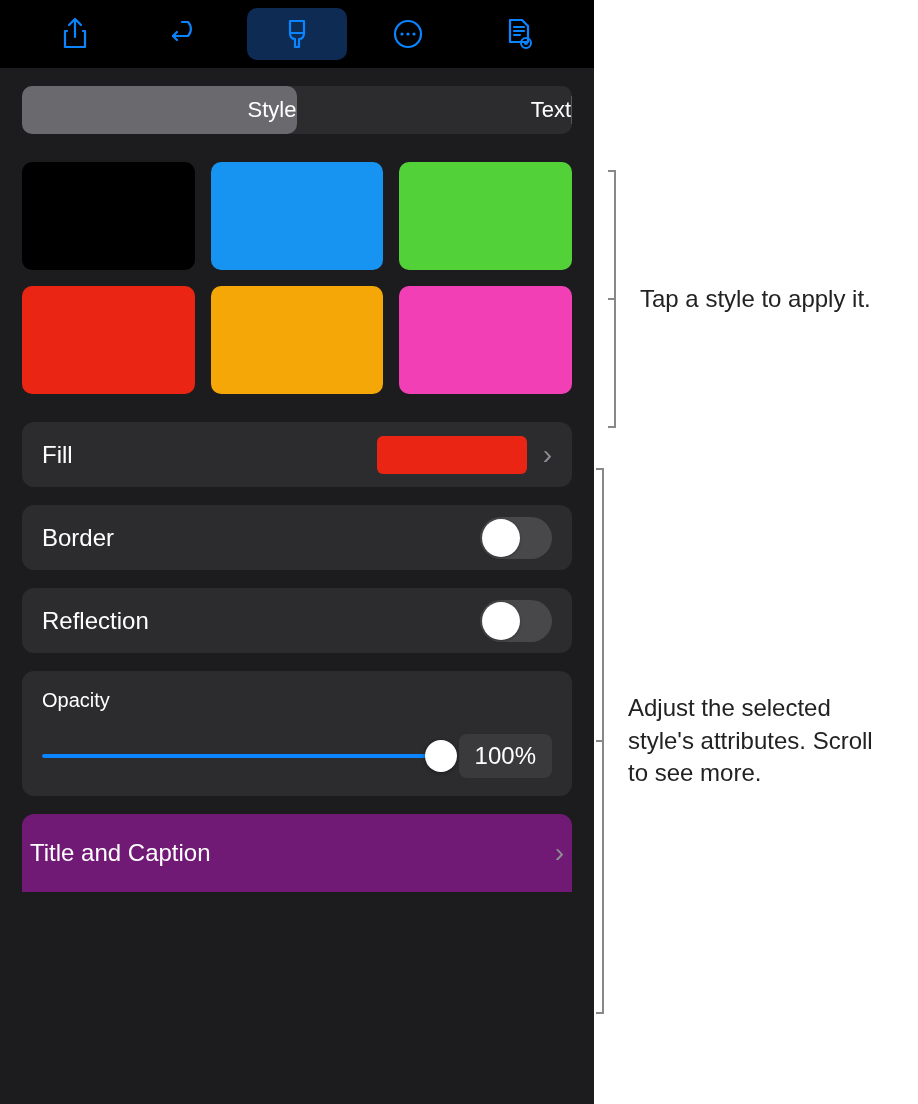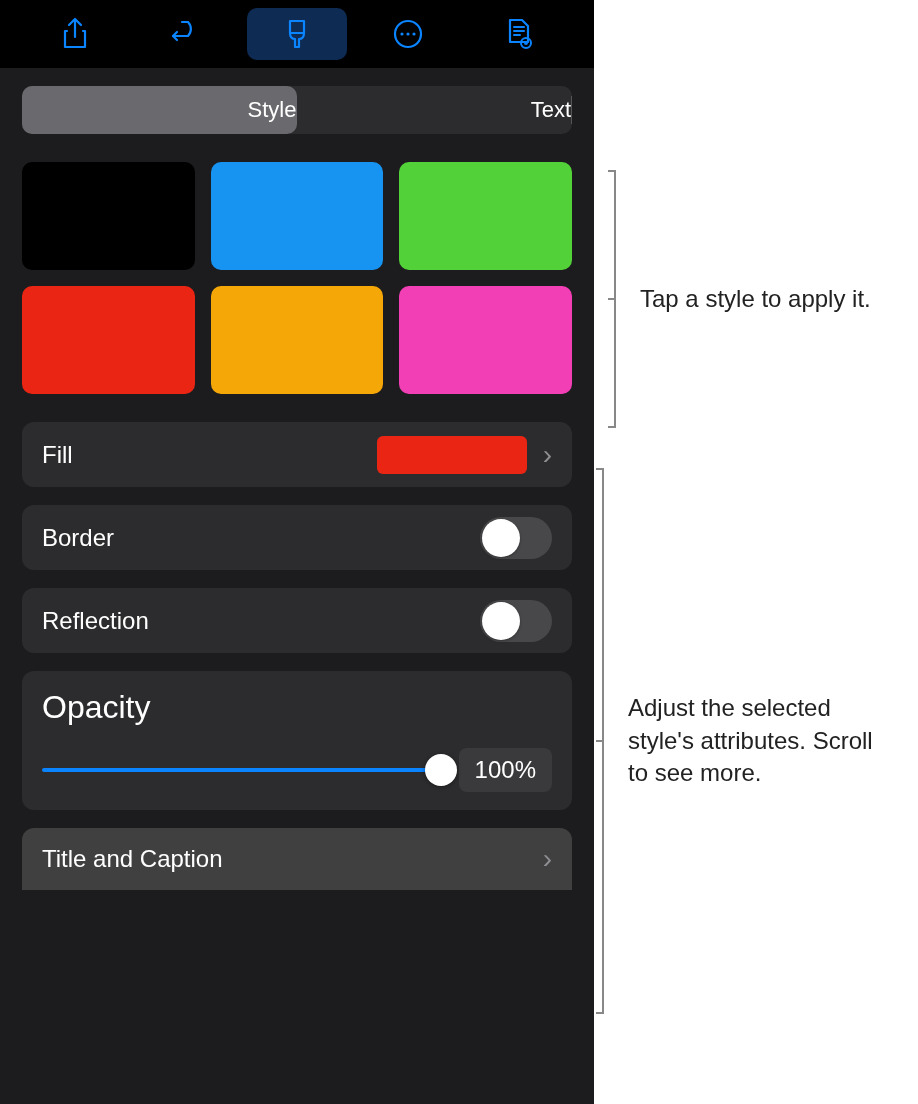--- a/index.html
+++ b/index.html
@@ -131,21 +131,21 @@
       box-shadow: 0 1px 3px rgba(0,0,0,0.3);
     }
     .opacity-row {
       background: #2c2c2e;
       border-radius: 12px;
       padding: 18px 20px;
       margin-bottom: 18px;
     }
     .opacity-label-row {
       color: #fff;
-      font-size: 32px;
+      font-size: 20px;
       margin-bottom: 22px;
     }
     .slider-row {
       display: flex;
       align-items: center;
       gap: 18px;
     }
     .slider {
       flex: 1;
       height: 4px;
@@ -166,24 +166,24 @@
     .opacity-value {
       background: #3a3a3c;
       color: #fff;
       font-size: 24px;
       padding: 8px 16px;
       border-radius: 8px;
       min-width: 86px;
       text-align: center;
     }
     .title-caption-row {
-      background: #404040;
+      background: #701a75;
       border-radius: 12px 12px 0 0;
-      padding: 0 20px;
-      height: 62px;
+      padding: 0 8px;
+      height: 78px;
       display: flex;
       align-items: center;
       justify-content: space-between;
     }
     .callouts {
       flex: 1;
       position: relative;
       font-size: 24px;
       color: #222;
     }

